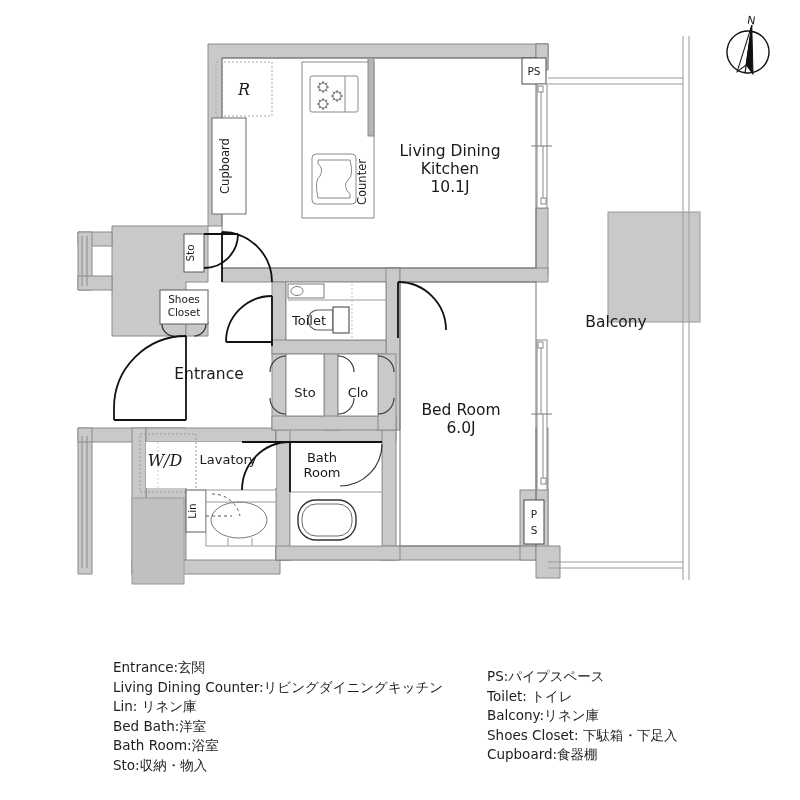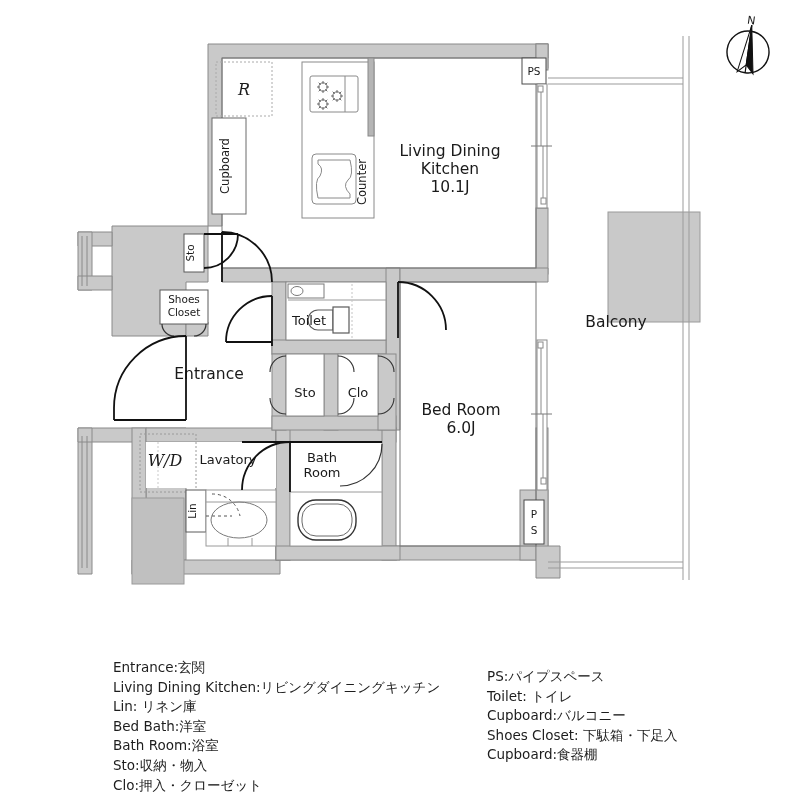--- a/index.html
+++ b/index.html
@@ -347,27 +347,26 @@
     <path d="M 0 -27 L 8 21 L 0 13 Z" fill="#111111" stroke="#111111" stroke-width="1"></path>
     <text class="t-compass" x="-1" y="-28">N</text>
   </g>
 
 </svg>
 </div>
 
 <div class="legend">
   <div class="legend-col left">
     <span class="legend-line">Entrance:玄関</span>
-    <span class="legend-line">Living Dining Kitchen:リビングダイニングキッチン</span>
+    <span class="legend-line">Living Dining Counter:リビングダイニングキッチン</span>
     <span class="legend-line">Lin: リネン庫</span>
     <span class="legend-line">Bed Bath:洋室</span>
     <span class="legend-line">Bath Room:浴室</span>
     <span class="legend-line">Sto:収納・物入</span>
-    <span class="legend-line">Clo:押入・クローゼット</span>
   </div>
   <div class="legend-col right">
     <span class="legend-line">PS:パイプスペース</span>
     <span class="legend-line">Toilet: トイレ</span>
-    <span class="legend-line">Cupboard:バルコニー</span>
+    <span class="legend-line">Balcony:リネン庫</span>
     <span class="legend-line">Shoes Closet: 下駄箱・下足入</span>
     <span class="legend-line">Cupboard:食器棚</span>
   </div>
 </div>
 
 </body></html>

